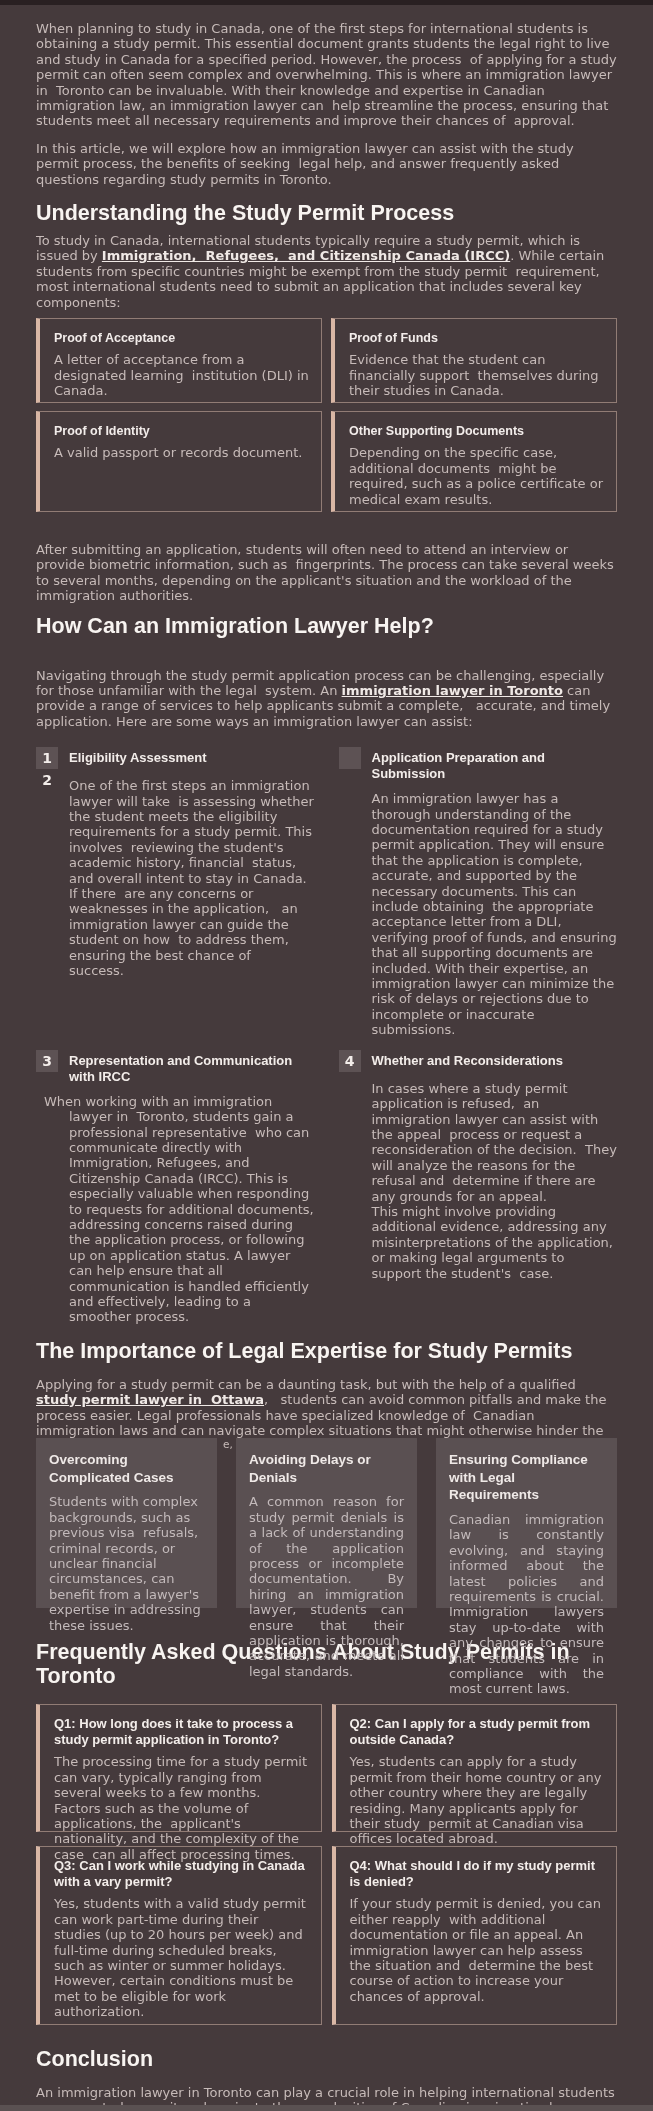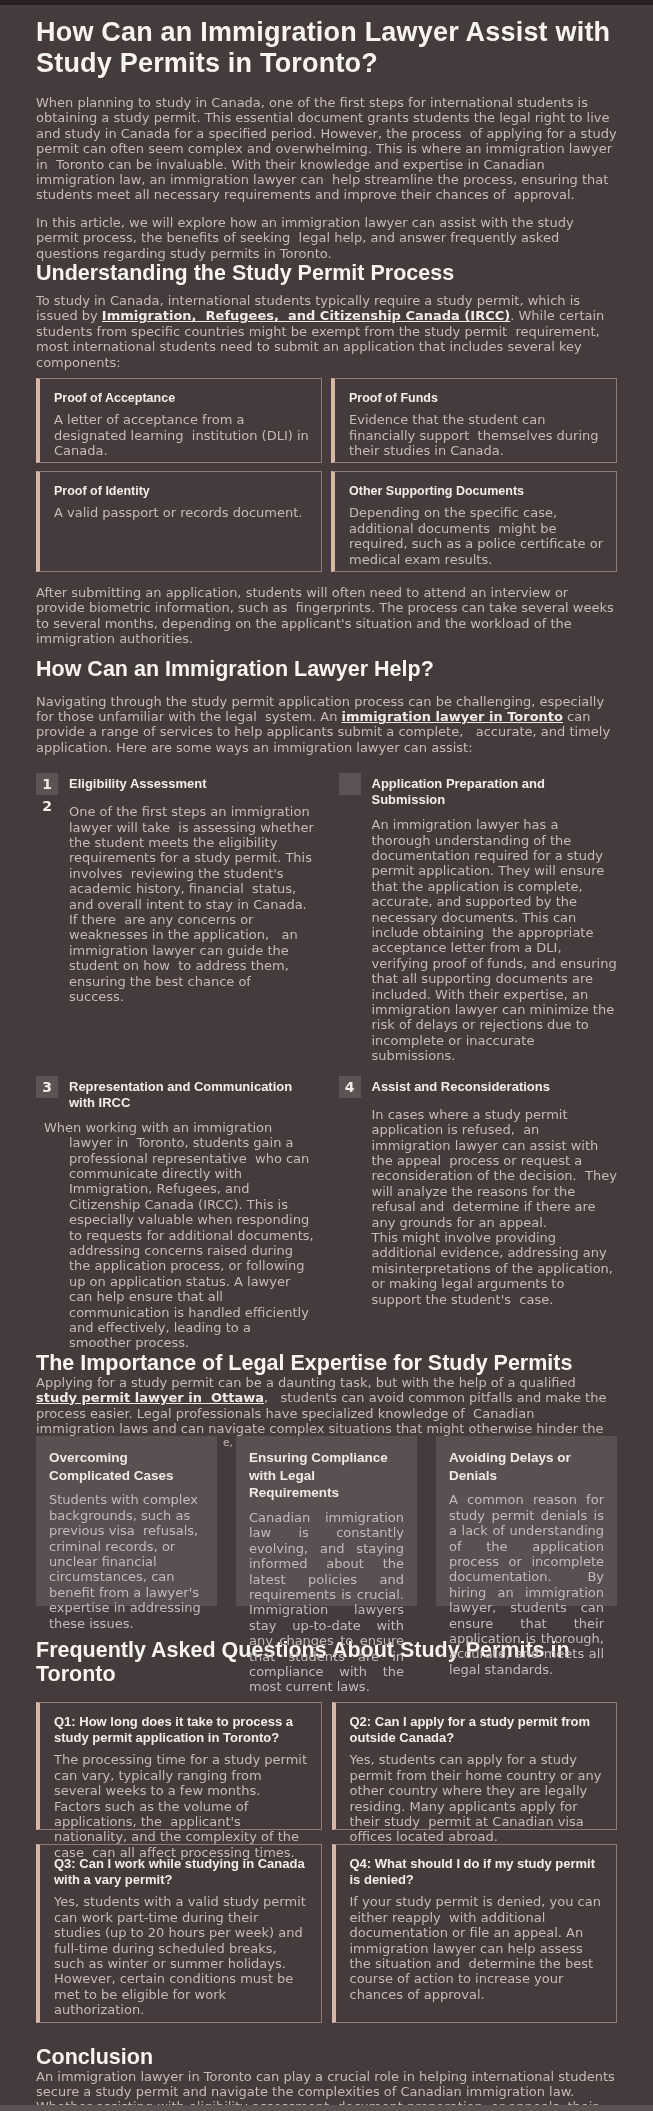--- a/index.html
+++ b/index.html
@@ -13,22 +13,22 @@
   .content{padding:0 36px}
 
   h1{font:bold 27px/31px "Liberation Sans",sans-serif;color:#f8f4f1;margin:12px 0 0;letter-spacing:.2px}
   h2{font:bold 21.5px/24px "Liberation Sans",sans-serif;color:#f8f4f1;margin:0}
   h3{margin:0}
 
   .p{font-size:13px;line-height:15.4px;color:#c7bbb9;margin:0;white-space:pre-wrap}
   .t-link{font-weight:bold;color:#f0e9e6;text-decoration:underline;cursor:pointer}
   .t-bold{font-weight:bold;color:#ffffff}
 
-  .mt8{margin-top:8px}.mt10{margin-top:10px}.mt12{margin-top:12px}.mt13{margin-top:13px}
-  .mt14{}.mt16{margin-top:16px}
+  .mt8{margin-top:8px}.mt10{margin-top:10px}.mt12{margin-top:12px}.mt13{margin-top:30px}
+  .mt14{margin-top:14px}.mt16{margin-top:16px}
   .mt22{margin-top:22px}.mt32{margin-top:32px}
 
   
   .req-grid{display:grid;grid-template-columns:1fr 1fr;column-gap:9px;row-gap:8px;margin-top:8px}
   .card{border:1px solid rgba(221,190,175,.5);border-left:4px solid #d9b7a5;
         padding:11px 12px 4px 14px;box-sizing:border-box}
   .card h3{font:bold 12.5px/16px "Liberation Sans",sans-serif;color:#f2ecea;margin:0 0 6px}
 
   
   .assist-grid{display:grid;grid-template-columns:1fr 1fr;column-gap:24px;row-gap:12px;margin-top:18px}
@@ -60,21 +60,20 @@
              color:#c9cfdd;font:italic 9px/13px "DejaVu Serif",serif;text-align:center;margin-top:3px}
   .info-text{font-size:11px;line-height:17px;color:#e2e1ea;white-space:pre-wrap}
 </style>
 </head>
 <body>
 
 <div class="top-edge"></div>
 
 <div class="content">
 
-  <h1>How Can an Immigration Lawyer Assist with Study Permits in Toronto?</h1>
   <p class="p mt16">When planning to study in Canada, one of the first steps for international students is obtaining a study permit. This essential document grants students the legal right to live and study in Canada for a specified period. However, the process  of applying for a study permit can often seem complex and overwhelming. This is where an immigration lawyer in  Toronto can be invaluable. With their knowledge and expertise in Canadian immigration law, an immigration lawyer can  help streamline the process, ensuring that students meet all necessary requirements and improve their chances of  approval.</p>
   <p class="p mt12">In this article, we will explore how an immigration lawyer can assist with the study permit process, the benefits of seeking  legal help, and answer frequently asked questions regarding study permits in Toronto.</p>
 
   <h2 class="mt14">Understanding the Study Permit Process</h2>
   <p class="p mt8"><span>To study in Canada, international students typically require a study permit, which is issued by </span><span class="t-link">Immigration,  Refugees,  and Citizenship Canada (IRCC)</span><span>. While certain students from specific countries might be exempt from the study permit  requirement, most international students need to submit an application that includes several key components:</span></p>
 
   <div class="req-grid">
     <div class="card">
       <h3>Proof of Acceptance</h3>
       <p class="p">A letter of acceptance from a designated learning  institution (DLI) in Canada.</p>
@@ -117,44 +116,44 @@
     <div>
       <div class="assist-head">
         <span class="badge">3</span>
         <span class="assist-title">Representation and Communication with IRCC</span>
       </div>
       <p class="p assist-body outdent">When working with an immigration lawyer in  Toronto, students gain a professional representative  who can communicate directly with Immigration, Refugees, and Citizenship Canada (IRCC). This is especially valuable when responding to requests for additional documents, addressing concerns raised during the application process, or following up on application status. A lawyer can help ensure that all communication is handled efficiently and effectively, leading to a smoother process.</p>
     </div>
     <div>
       <div class="assist-head">
         <span class="badge">4</span>
-        <span class="assist-title">Assist and Reconsiderations</span>
+        <span class="assist-title">Whether and Reconsiderations</span>
       </div>
       <p class="p assist-body">In cases where a study permit application is refused,  an immigration lawyer can assist with the appeal  process or request a reconsideration of the decision.  They will analyze the reasons for the refusal and  determine if there are any grounds for an appeal.
 This might involve providing additional evidence, addressing any misinterpretations of the application,  or making legal arguments to support the student's  case.</p>
     </div>
   </div>
 
   <h2 class="mt14">The Importance of Legal Expertise for Study Permits</h2>
   <p class="p mt14"><span>Applying for a study permit can be a daunting task, but with the help of a qualified </span><span class="t-link">study permit lawyer in  Ottawa</span><span>,   students can avoid common pitfalls and make the process easier. Legal professionals have specialized knowledge of  Canadian immigration laws and can navigate complex situations that might otherwise hinder the</span></p>
 
   <div class="imp-section">
     <span class="fragment">e,</span>
     <div class="imp-grid">
       <div class="imp-card">
         <h3>Overcoming Complicated Cases</h3>
         <p class="p">Students with complex backgrounds, such as previous visa  refusals, criminal records, or unclear financial circumstances, can benefit from a lawyer's expertise in addressing these issues.</p>
       </div>
       <div class="imp-card">
+        <h3>Avoiding Delays or Denials</h3>
+        <p class="p just">A common reason for study permit denials is a lack of understanding of the application process or incomplete documentation. By hiring an immigration lawyer, students can ensure that their application is thorough, accurate, and meets all legal standards.</p>
+      </div>
+      <div class="imp-card">
         <h3>Ensuring Compliance with Legal Requirements</h3>
         <p class="p just">Canadian immigration law is constantly evolving, and staying informed about the latest policies and requirements is crucial. Immigration lawyers stay up-to-date with any changes to ensure that students are in compliance with the most current laws.</p>
-      </div>
-      <div class="imp-card">
-        <h3>Avoiding Delays or Denials</h3>
-        <p class="p just">A common reason for study permit denials is a lack of understanding of the application process or incomplete documentation. By hiring an immigration lawyer, students can ensure that their application is thorough, accurate, and meets all legal standards.</p>
       </div>
     </div>
   </div>
 
   <h2 class="mt32">Frequently Asked Questions About Study Permits in Toronto</h2>
 
   <div class="faq-grid">
     <div class="card faq-card h128">
       <h3>Q1: How long does it take to process a study permit application in Toronto?</h3>
       <p class="p">The processing time for a study permit can vary, typically ranging from several weeks to a few months.  Factors such as the volume of applications, the  applicant's nationality, and the complexity of the case  can all affect processing times.</p>

